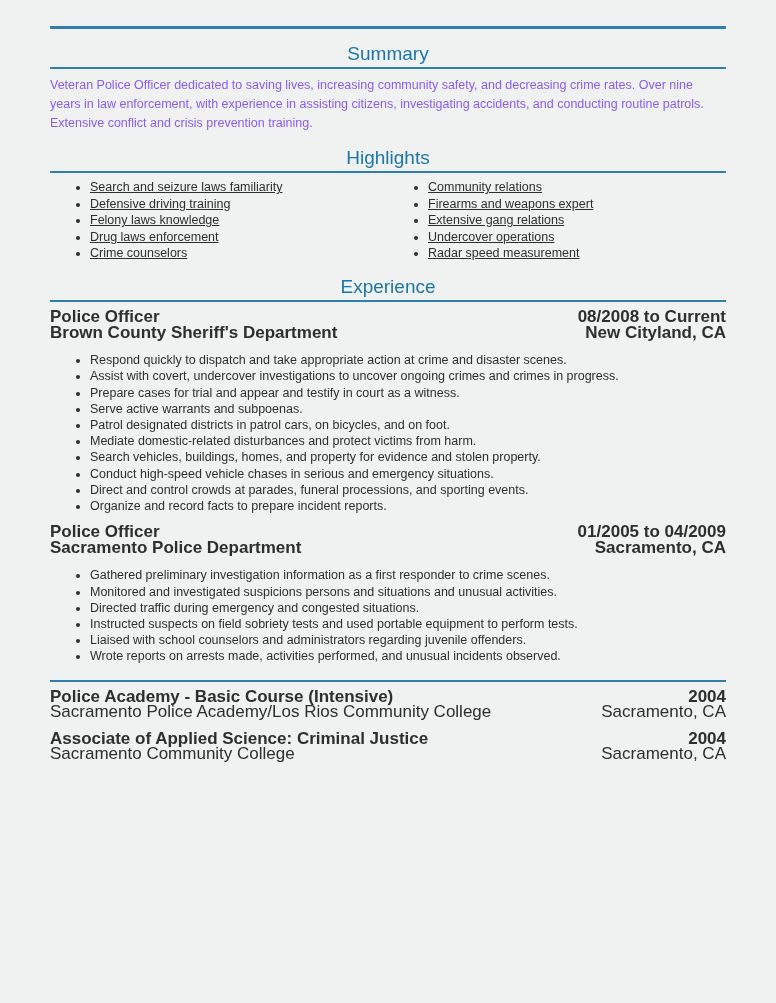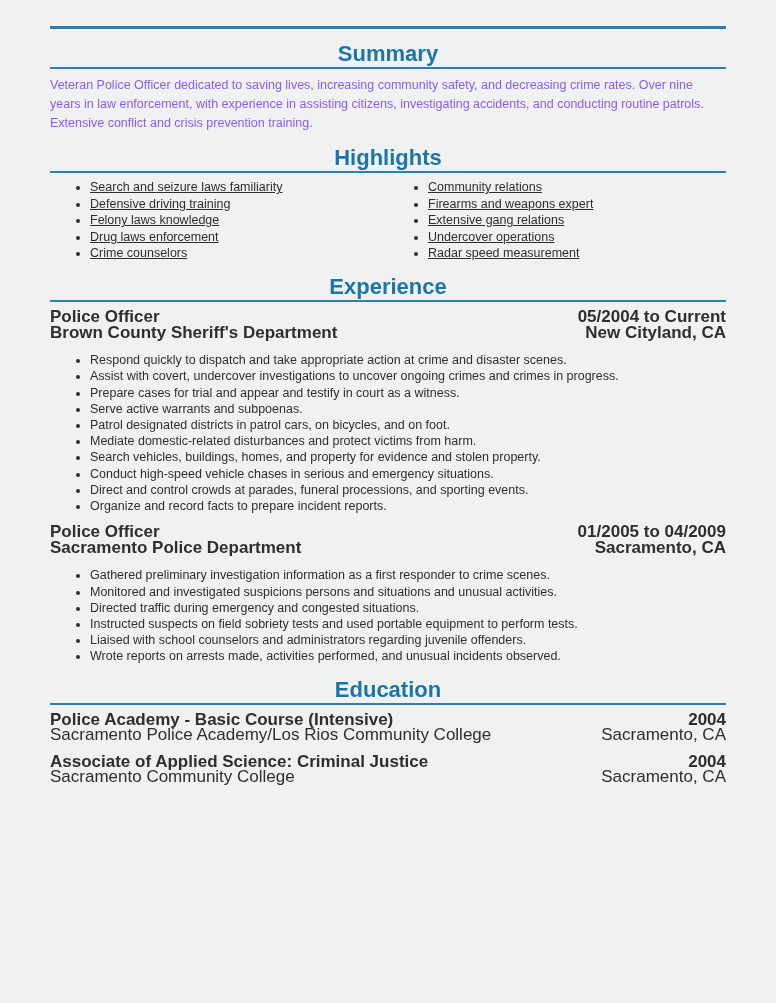--- a/index.html
+++ b/index.html
@@ -33,23 +33,23 @@
     line-height: 14px;
     color: #2b2b2b;
     margin-top: 9px;
   }
 
   
   section { margin-top: 15px; }
   h2.section-title {
     text-align: center;
     color: #1b76a8;
-    font-size: 22px;
+    font-size: 19px;
     line-height: 19px;
-    font-weight: 700;
+    font-weight: 400;
     margin: 0 0 4px 0;
   }
   .summary-text {
     font-size: 12.5px;
     line-height: 19px;
     margin: 7px 0 0 0;
     color: #8b5cf6;
   }
 
   
@@ -121,21 +121,21 @@
     </div>
   </section>
 
   <section>
     <h2 class="section-title">Experience</h2>
     <div class="rule"></div>
 
     <article class="entry">
       <div class="row2 bold">
         <span class="left">Police Officer</span>
-        <span class="right">05/2004 to Current</span>
+        <span class="right">08/2008 to Current</span>
       </div>
       <div class="row2 bold">
         <span class="left">Brown County Sheriff's Department</span>
         <span class="right">New Cityland, CA</span>
       </div>
       <ul class="bullets">
         <li>Respond quickly to dispatch and take appropriate action at crime and disaster scenes.</li>
         <li>Assist with covert, undercover investigations to uncover ongoing crimes and crimes in progress.</li>
         <li>Prepare cases for trial and appear and testify in court as a witness.</li>
         <li>Serve active warrants and subpoenas.</li>
@@ -162,21 +162,20 @@
         <li>Monitored and investigated suspicions persons and situations and unusual activities.</li>
         <li>Directed traffic during emergency and congested situations.</li>
         <li>Instructed suspects on field sobriety tests and used portable equipment to perform tests.</li>
         <li>Liaised with school counselors and administrators regarding juvenile offenders.</li>
         <li>Wrote reports on arrests made, activities performed, and unusual incidents observed.</li>
       </ul>
     </article>
   </section>
 
   <section>
-    <h2 class="section-title">Education</h2>
     <div class="rule"></div>
 
     <article class="edu-entry">
       <div class="row2 bold">
         <span class="left">Police Academy - Basic Course (Intensive)</span>
         <span class="right">2004</span>
       </div>
       <div class="row2">
         <span class="left">Sacramento Police Academy/Los Rios Community College</span>
         <span class="right">Sacramento, CA</span>

